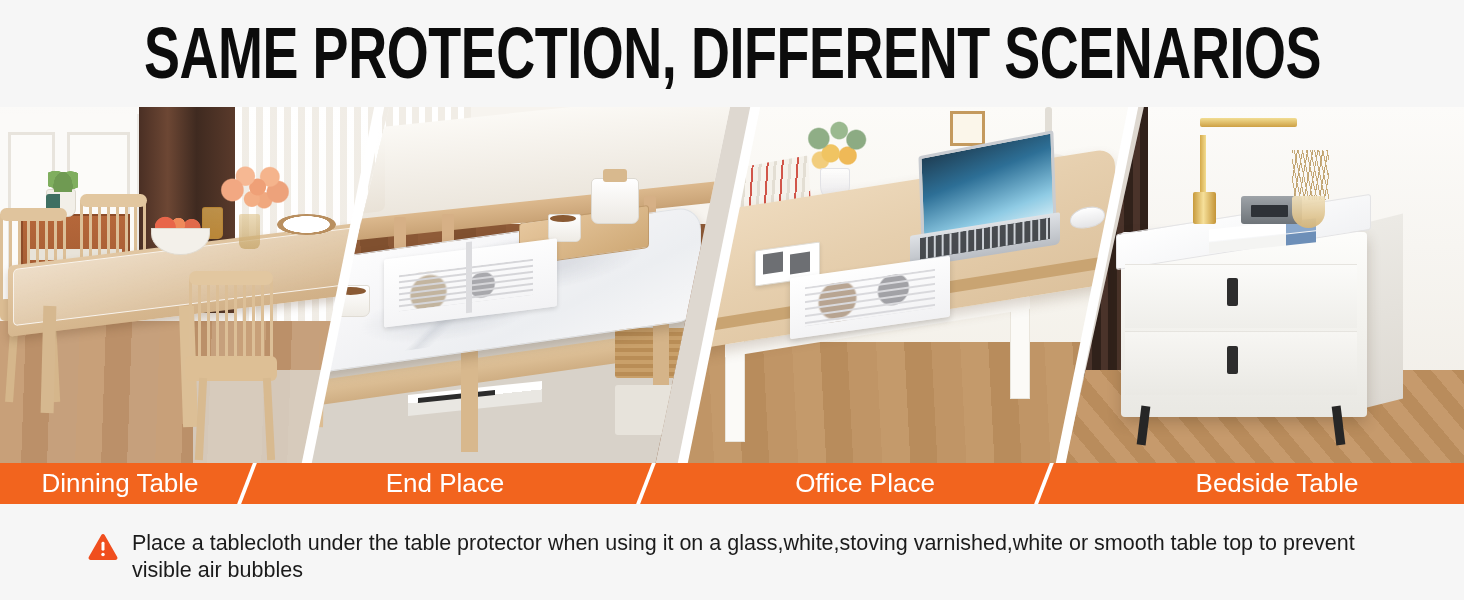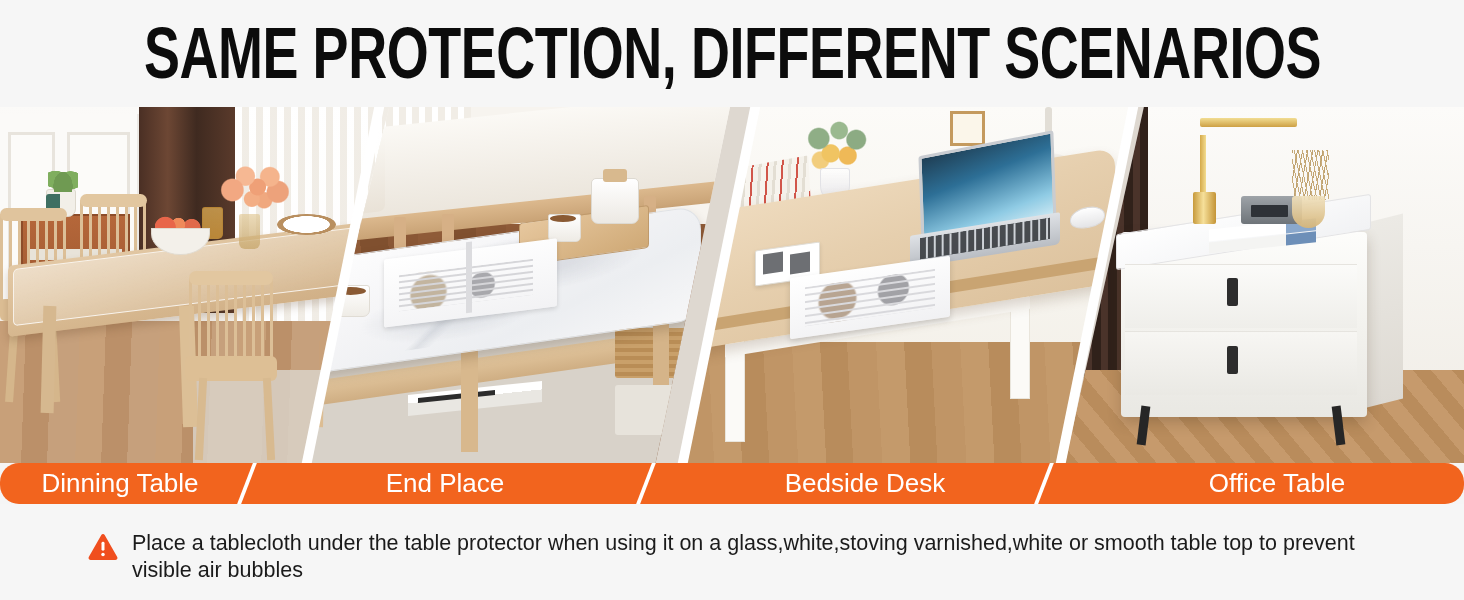--- a/index.html
+++ b/index.html
@@ -289,21 +289,21 @@
                background:linear-gradient(180deg,#9ea3a8,#6e7479); border-radius:3px; }
   .p4-clockf { left:54%; top:27.5%; width:8%; height:3.5%; background:#2e3237; border-radius:1px; }
   .p4-bk1    { left:45%; top:33%; width:23%; height:3.4%;
                background:linear-gradient(90deg,#ffffff 0 72%,#8aa8cc 72% 100%); transform:skewY(-6deg); }
   .p4-bk2    { left:45%; top:36.4%; width:23%; height:3%;
                background:linear-gradient(90deg,#f4f4f2 0 72%,#6d8fb8 72% 100%); transform:skewY(-6deg); }
 
   
   .label-bar {
     position: absolute; left: 0; top: 463px; width: 1464px; height: 41px;
-    background: #f2641e; z-index: 10; border-radius: 19px;
+    background: #f2641e; z-index: 10;
   }
   .label-item {
     position: absolute; top: 0; height: 41px;
     display: flex; align-items: center; justify-content: center;
     color: #ffffff; font-size: 26px; font-weight: 400; white-space: nowrap;
     font-family: "Liberation Sans", sans-serif;
   }
   #lbl-0 { left: 0px;    width: 240px; }
   #lbl-1 { left: 260px;  width: 370px; }
   #lbl-2 { left: 680px;  width: 370px; }
@@ -476,22 +476,22 @@
     </div>
 
     <div class="divider" id="div-1"></div>
     <div class="divider" id="div-2"></div>
     <div class="divider" id="div-3"></div>
   </div>
 
   <div class="label-bar">
     <div class="label-item" id="lbl-0">Dinning Table</div>
     <div class="label-item" id="lbl-1">End Place</div>
-    <div class="label-item" id="lbl-2">Bedside Desk</div>
-    <div class="label-item" id="lbl-3">Office Table</div>
+    <div class="label-item" id="lbl-2">Office Place</div>
+    <div class="label-item" id="lbl-3">Bedside Table</div>
     <div class="label-slash" id="slash-0"></div>
     <div class="label-slash" id="slash-1"></div>
     <div class="label-slash" id="slash-2"></div>
   </div>
 
   <div class="note">
     <div class="note-inner">
       <svg class="warn-icon" viewBox="0 0 32 30">
         <path d="M14.2 2.2 L0.9 25.5 a2.3 2.3 0 0 0 2 3.5 h26.2 a2.3 2.3 0 0 0 2-3.5 L17.8 2.2 a2.1 2.1 0 0 0 -3.6 0 z" fill="#f04e1e"></path>
         <rect x="14.4" y="9.4" width="3.2" height="9.6" rx="1.6" fill="#ffffff"></rect>

